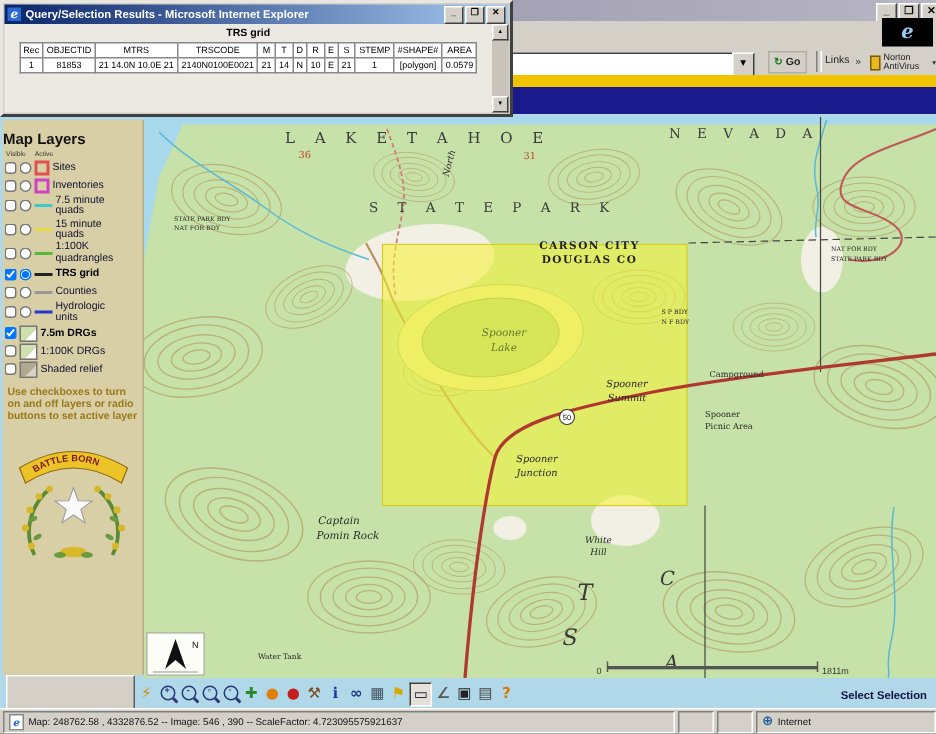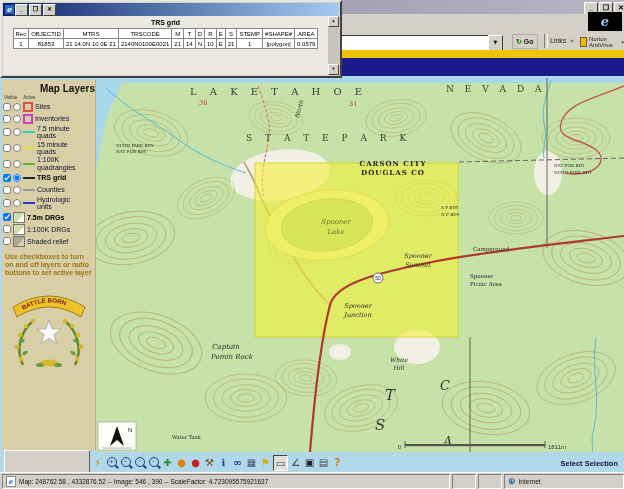--- a/index.html
+++ b/index.html
@@ -40,21 +40,21 @@
   #popup-title .picon{width:9px;height:9px;background:#2a6ad0;color:#fff;font:italic bold 8px/9px "DejaVu Serif",serif;text-align:center;}
   #popup-title .winbtn{width:11px;height:10px;margin-left:1px;font-size:6px;line-height:9px;}
   #popup-body{position:absolute;left:1px;top:14px;right:12px;bottom:1px;background:#ece9e2;overflow:hidden;}
   #popup-scroll{position:absolute;right:1px;top:14px;width:11px;bottom:1px;background:#c8c4bc;}
   #popup-scroll .winbtn{width:9px;height:9px;font-size:4px;line-height:8px;margin:0;}
   #trs-title{text-align:center;font:bold 7px "Liberation Sans",sans-serif;margin-top:3px;}
   #trs-table{margin:2px auto 0 auto;border-collapse:collapse;font:6px "Liberation Sans",sans-serif;background:#fff;}
   #trs-table th,#trs-table td{border:1px solid #888;padding:0 2px;text-align:center;font-weight:normal;white-space:nowrap;height:9px;}
   
   #sidebar{left:2px;top:80px;width:93px;height:370px;background:#d8cfa6;border-right:1px solid #b8ae84;}
-  #sidebar-title{text-align:right;font:bold 10px "Liberation Sans",sans-serif;color:#111;padding-top:3px;}
+  #sidebar-title{text-align:left;font:bold 10px "Liberation Sans",sans-serif;color:#111;padding-top:8px;}
   .colheads{display:flex;font:4.5px "Liberation Sans",sans-serif;color:#333;padding:1px 0 0 2px;gap:6px;}
   .lrow{display:flex;align-items:center;padding:1px 0 0 1px;min-height:11px;}
   .lrow input{width:8px;height:8px;margin:0 2px 0 0;}
   .licon{margin-right:2px;flex:0 0 auto;}
   .llabel{font:7px/1.05 "Liberation Sans",sans-serif;color:#101030;width:46px;}
   .llabel.b{font-weight:bold;color:#000;}
   .ic-sq-red{width:6px;height:6px;border:2px solid #e05050;}
   .ic-sq-mag{width:6px;height:6px;border:2px solid #d040c0;}
   .ic-line{width:12px;height:2px;}
   .ic-thumb{width:10px;height:9px;border:1px solid #777;background:linear-gradient(135deg,#cfe0b0 60%,#fff 60%);}
@@ -107,20 +107,21 @@
     <span class="shield"></span>
     <span class="nlabel">Norton AntiVirus</span>
     <span class="narrow">▾</span>
   </div>
   <div class="abs" id="band-yellow"></div>
   <div class="abs" id="band-navy"></div>
 
   <div class="abs" id="popup">
     <div id="popup-title">
       <span class="picon">e</span>
+      <span class="ptext">Query/Selection Results - Microsoft Internet Explorer</span>
       <div class="winbtn">_</div>
       <div class="winbtn">❐</div>
       <div class="winbtn">✕</div>
     </div>
     <div id="popup-body">
       <div id="trs-title">TRS grid</div>
       <table id="trs-table">
         <tbody>
             <tr>
           <th>Rec</th>

